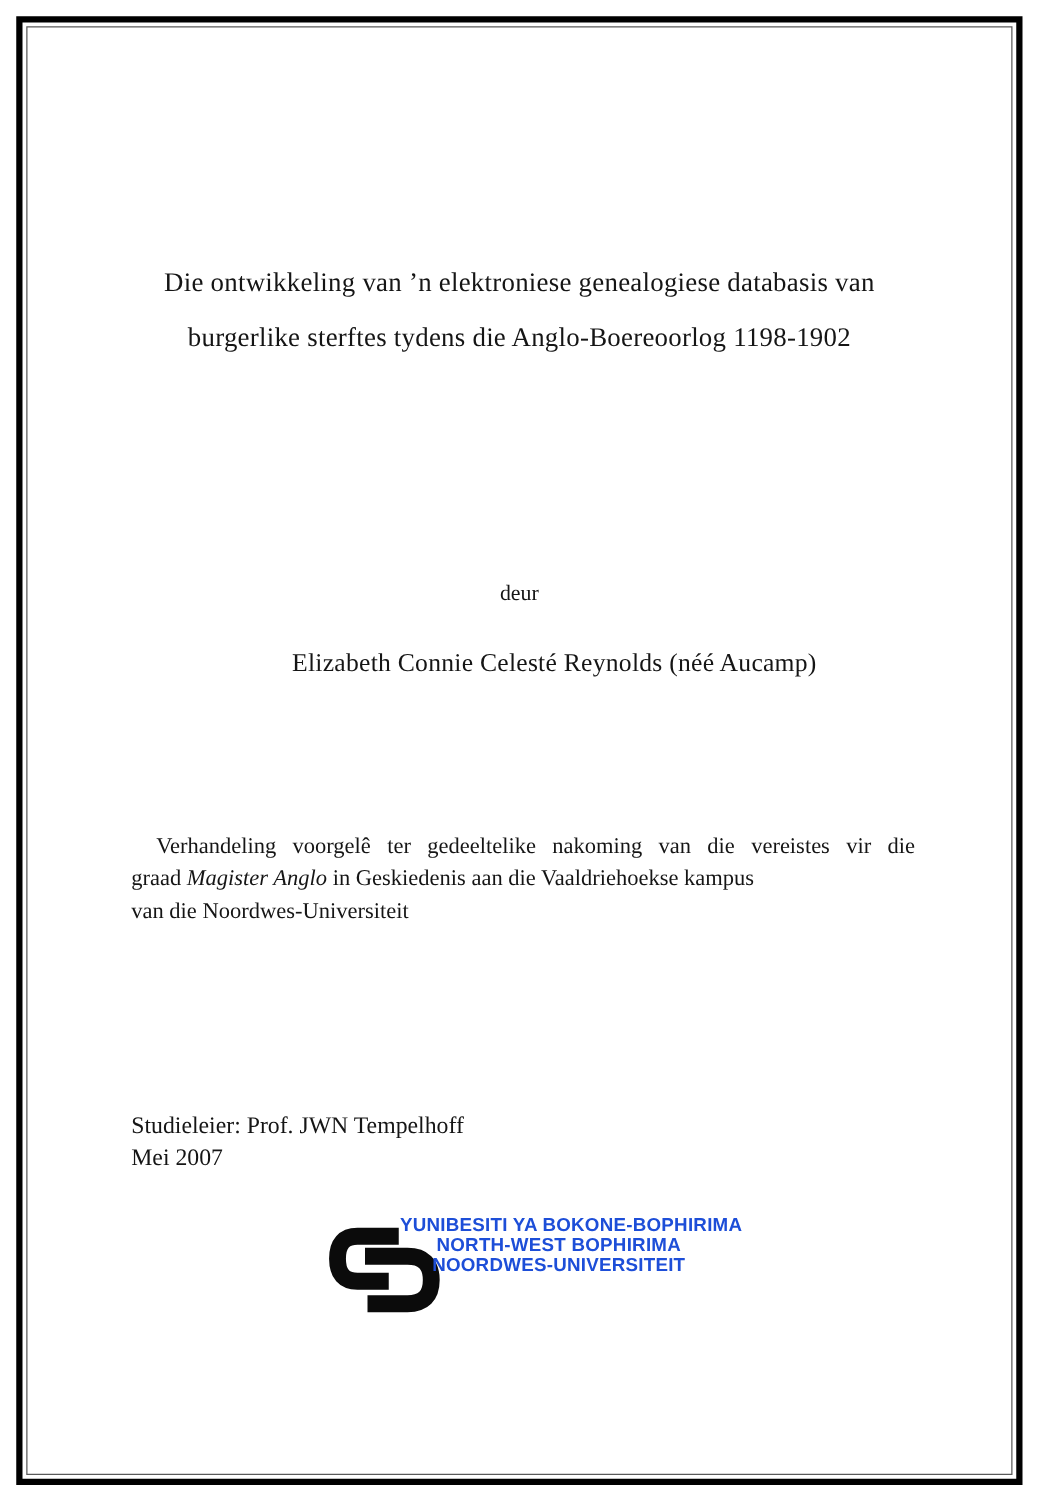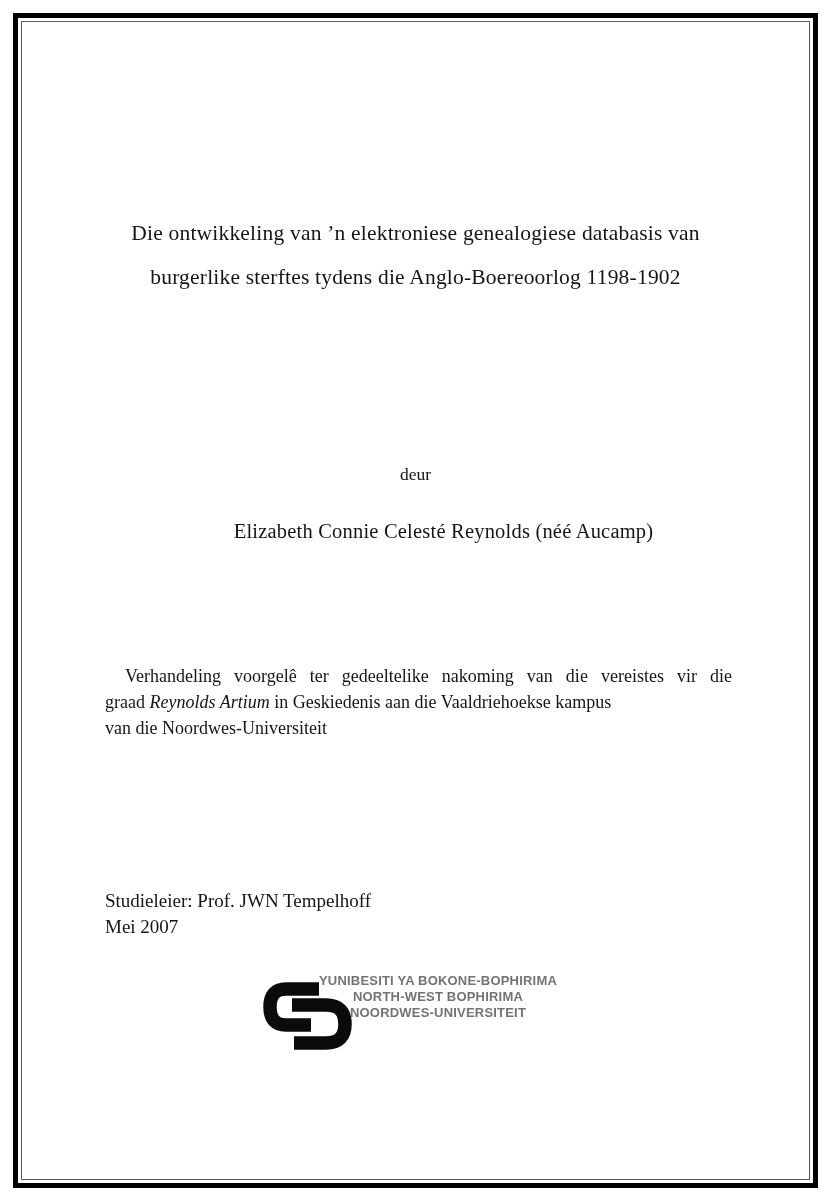--- a/index.html
+++ b/index.html
@@ -20,21 +20,21 @@
     left: 13px; top: 13px; right: 13px; bottom: 12px;
     border: 5px solid #000000;
   }
   .frame-inner {
     position: absolute;
     left: 21px; top: 21px; right: 21px; bottom: 20px;
     border: 1px solid #5a5a5a;
   }
   .thesis-title {
     position: absolute;
-    top: 211px;
+    top: 204px;
     left: 60px;
     width: 711px;
     text-align: center;
     font-size: 21.5px;
     line-height: 44px;
     letter-spacing: 0.2px;
   }
   .byline {
     position: absolute;
     top: 436px;
@@ -78,30 +78,30 @@
     left: 0; width: 831px;
     height: 85px;
   }
   .logo-mark {
     position: absolute;
     left: 256px;
     top: 4px;
   }
   .logo-text {
     position: absolute;
-    left: 311px;
+    left: 320px;
     top: 2px;
     width: 254px;
     text-align: center;
     font-family: "Liberation Sans", sans-serif;
-    font-size: 13px;
+    font-size: 15px;
     font-weight: 700;
     line-height: 16.2px;
     letter-spacing: 0.2px;
-    color: #737373;
+    color: #1d4ed8;
     white-space: nowrap;
   }
 </style>
 </head>
 <body>
 
 <div class="page">
 
   <div class="frame-outer"></div>
   <div class="frame-inner"></div>
@@ -110,21 +110,21 @@
     <div>Die ontwikkeling van ’n elektroniese genealogiese databasis van</div>
     <div>burgerlike sterftes tydens die Anglo-Boereoorlog 1198-1902</div>
   </div>
 
   <div class="byline">deur</div>
 
   <div class="author">Elizabeth Connie Celesté Reynolds (néé Aucamp)</div>
 
   <div class="submission">
     <div class="just">Verhandeling voorgelê ter gedeeltelike nakoming van die vereistes vir die</div>
-    <div><span>graad </span><i>Reynolds Artium</i><span> in Geskiedenis aan die Vaaldriehoekse kampus</span></div>
+    <div><span>graad </span><i>Magister Anglo</i><span> in Geskiedenis aan die Vaaldriehoekse kampus</span></div>
     <div>van die Noordwes-Universiteit</div>
   </div>
 
   <div class="supervisor-block">
     <div>Studieleier: Prof. JWN Tempelhoff</div>
     <div>Mei 2007</div>
   </div>
 
   <div class="logo">
     <svg class="logo-mark" width="100" height="80" viewBox="0 0 100 80" aria-hidden="true">

